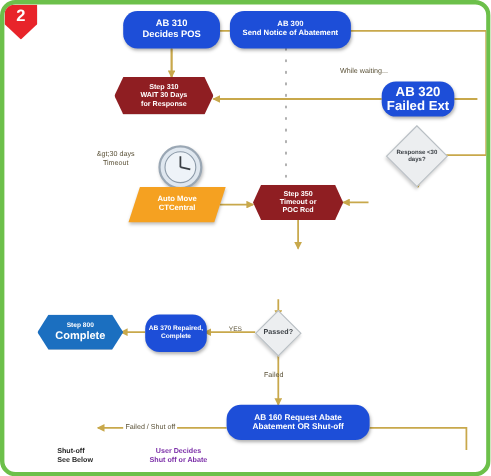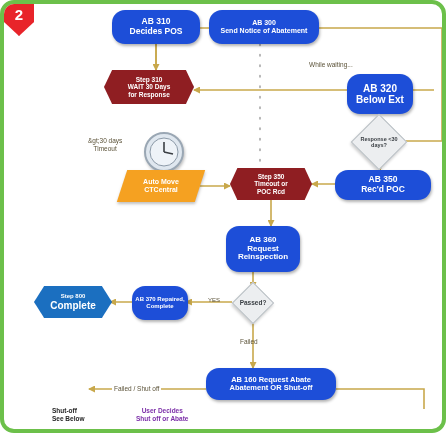--- a/index.html
+++ b/index.html
@@ -124,36 +124,32 @@
     <div class="node hexred" style="left:100px;top:66px;width:90px;height:34px;font-size:6.5px;">
       <span class="ln">Step 310</span>
       <span class="ln">WAIT 30 Days</span>
       <span class="ln">for Response</span>
     </div>
 
     <div class="lbl" style="left:305px;top:57px;font-size:6.5px;">
       <span>While waiting...</span>
     </div>
 
-    <div class="node green" style="left:343px;top:70px;width:66px;height:40px;font-size:10px;">
+    <div class="node green" style="left:343px;top:70px;width:66px;height:32px;font-size:12px;">
       <span class="ln">AB 320</span>
-      <span class="ln">Below Ext</span>
+      <span class="ln">Failed Ext</span>
     </div>
 
     <div class="node diamond" style="left:355px;top:118px;width:40px;height:40px;font-size:5.5px;">
       <div class="inner">
         <span class="ln">Response &lt;30</span>
         <span class="ln">days?</span>
       </div>
     </div>
 
-    <div class="node green" style="left:331px;top:166px;width:96px;height:30px;font-size:8.5px;">
-      <span class="ln">AB 350</span>
-      <span class="ln">Rec'd POC</span>
-    </div>
 
     <div class="lbl" style="left:84px;top:133px;font-size:6.5px;line-height:1.25;">
       <div>&amp;gt;30 days</div>
       <div>Timeout</div>
     </div>
 
     <div class="clock" style="left:140px;top:128px;width:36px;height:36px;">
       <svg width="36" height="36" viewBox="0 0 36 36">
         <circle cx="18" cy="18" r="14" fill="#eef3f8" stroke="#8c9aa8" stroke-width="1"></circle>
         <line x1="18" y1="18" x2="18" y2="8" stroke="#3a3f44" stroke-width="1.6"></line>
@@ -167,25 +163,20 @@
         <span class="ln">CTCentral</span>
       </div>
     </div>
 
     <div class="node hexred" style="left:226px;top:164px;width:82px;height:32px;font-size:6.5px;">
       <span class="ln">Step 350</span>
       <span class="ln">Timeout or</span>
       <span class="ln">POC Rcd</span>
     </div>
 
-    <div class="node green" style="left:222px;top:222px;width:74px;height:46px;font-size:8px;">
-      <span class="ln">AB 360</span>
-      <span class="ln">Request</span>
-      <span class="ln">Reinspection</span>
-    </div>
 
     <div class="node diamond" style="left:234px;top:284px;width:30px;height:30px;font-size:6.5px;">
       <div class="inner">
         <span class="ln">Passed?</span>
       </div>
     </div>
 
     <div class="lbl" style="left:204px;top:293px;font-size:6px;">
       <span>YES</span>
     </div>

